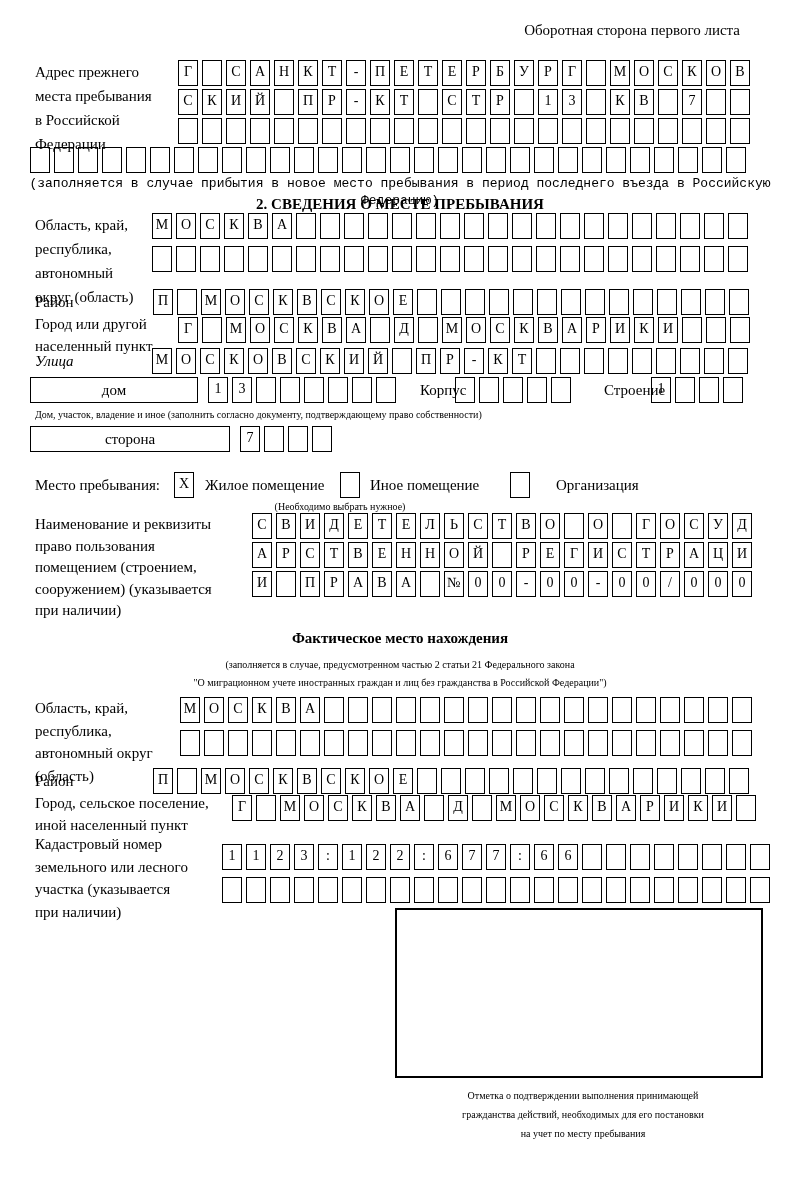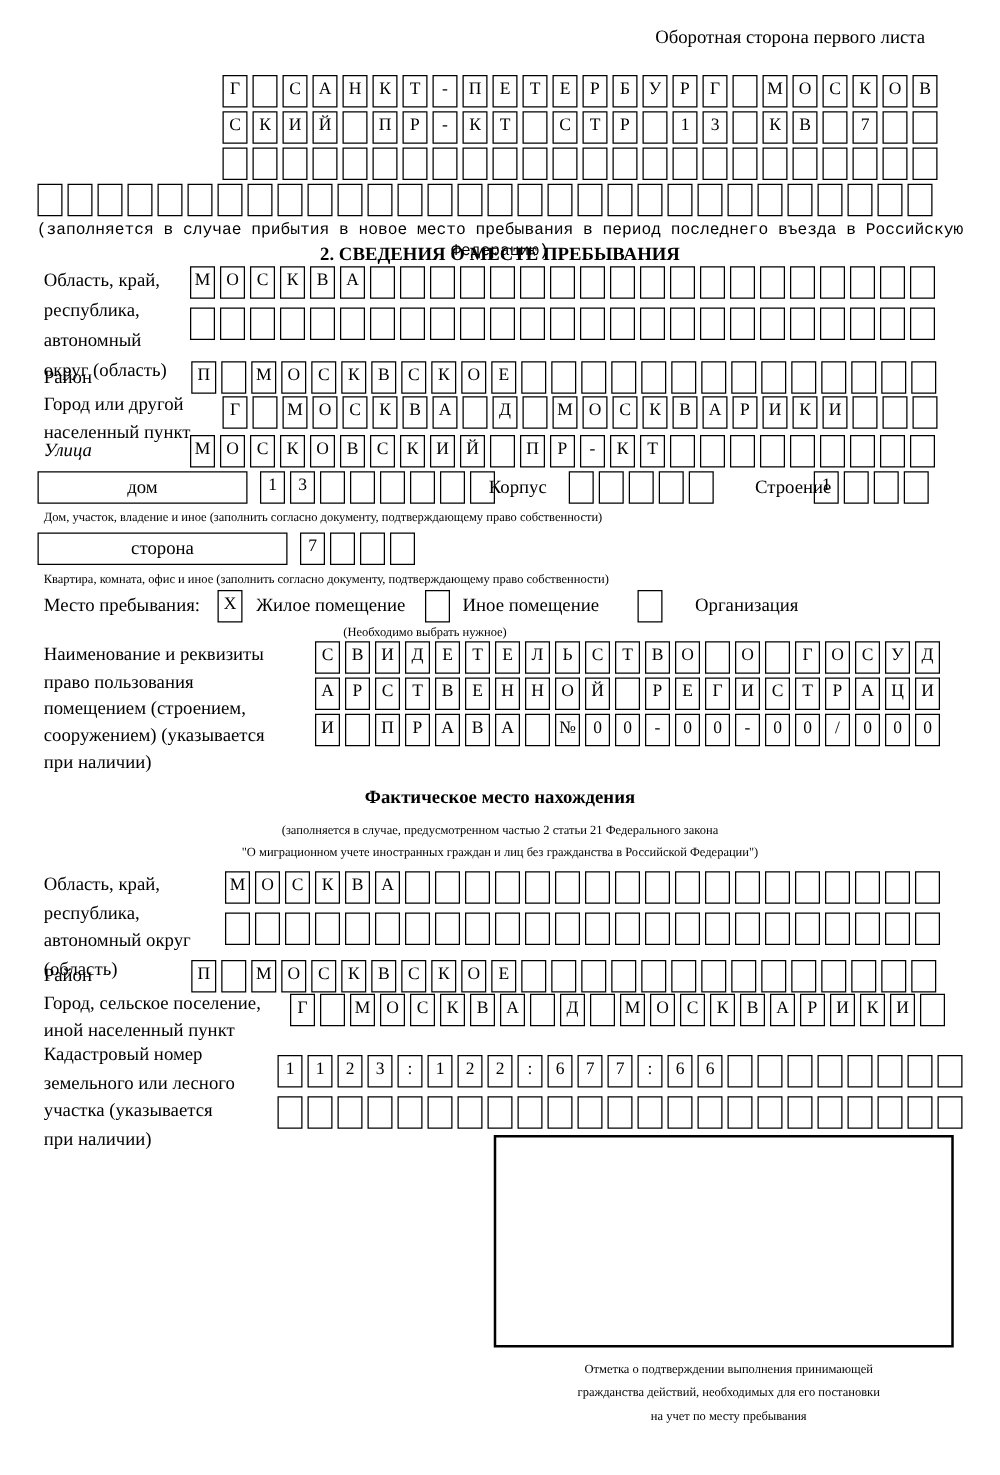--- a/index.html
+++ b/index.html
@@ -40,20 +40,26 @@
     border:2px solid #000;background:#fff;
   }
 </style>
 </head>
 <body>
 
 <div class="page">
 
   <div class="abs lbl" style="top:18px;right:60px;">Оборотная сторона первого листа</div>
 
+  <div class="abs lbl" style="left:35px;top:60px;">
+      <div>Адрес прежнего</div>
+      <div>места пребывания</div>
+      <div>в Российской</div>
+      <div>Федерации</div>
+    </div>
   <div class="box-row" style="left:178px;top:60px;">
       <div class="cbox">Г</div>
       <div class="cbox"></div>
       <div class="cbox">С</div>
       <div class="cbox">А</div>
       <div class="cbox">Н</div>
       <div class="cbox">К</div>
       <div class="cbox">Т</div>
       <div class="cbox">-</div>
       <div class="cbox">П</div>
@@ -315,21 +321,21 @@
   <div class="box-row" style="left:208px;top:377px;">
       <div class="cbox">1</div>
       <div class="cbox">3</div>
       <div class="cbox"></div>
       <div class="cbox"></div>
       <div class="cbox"></div>
       <div class="cbox"></div>
       <div class="cbox"></div>
       <div class="cbox"></div>
     </div>
-  <div class="inline-lbl" style="left:391px;top:377px;">Корпус</div>
+  <div class="inline-lbl" style="left:420px;top:377px;">Корпус</div>
   <div class="box-row" style="left:455px;top:377px;">
       <div class="cbox"></div>
       <div class="cbox"></div>
       <div class="cbox"></div>
       <div class="cbox"></div>
       <div class="cbox"></div>
     </div>
   <div class="inline-lbl" style="left:604px;top:377px;">Строение</div>
   <div class="box-row" style="left:651px;top:377px;">
       <div class="cbox">1</div>
@@ -339,21 +345,20 @@
     </div>
   <div class="abs cap2" style="left:35px;top:406px;">Дом, участок, владение и иное (заполнить согласно документу, подтверждающему право собственности)</div>
 
   <div class="bigbox" style="left:30px;top:426px;width:200px;">сторона</div>
   <div class="box-row" style="left:240px;top:426px;">
       <div class="cbox">7</div>
       <div class="cbox"></div>
       <div class="cbox"></div>
       <div class="cbox"></div>
     </div>
-  <div class="abs cap2" style="left:35px;top:455px;">Квартира, комната, офис и иное (заполнить согласно документу, подтверждающему право собственности)</div>
 
   <div class="inline-lbl" style="left:35px;top:472px;">Место пребывания:</div>
   <div class="box-row" style="left:174px;top:472px;">
       <div class="cbox">X</div>
     </div>
   <div class="inline-lbl" style="left:205px;top:472px;">Жилое помещение</div>
   <div class="box-row" style="left:340px;top:472px;">
       <div class="cbox"></div>
     </div>
   <div class="inline-lbl" style="left:370px;top:472px;">Иное помещение</div>

